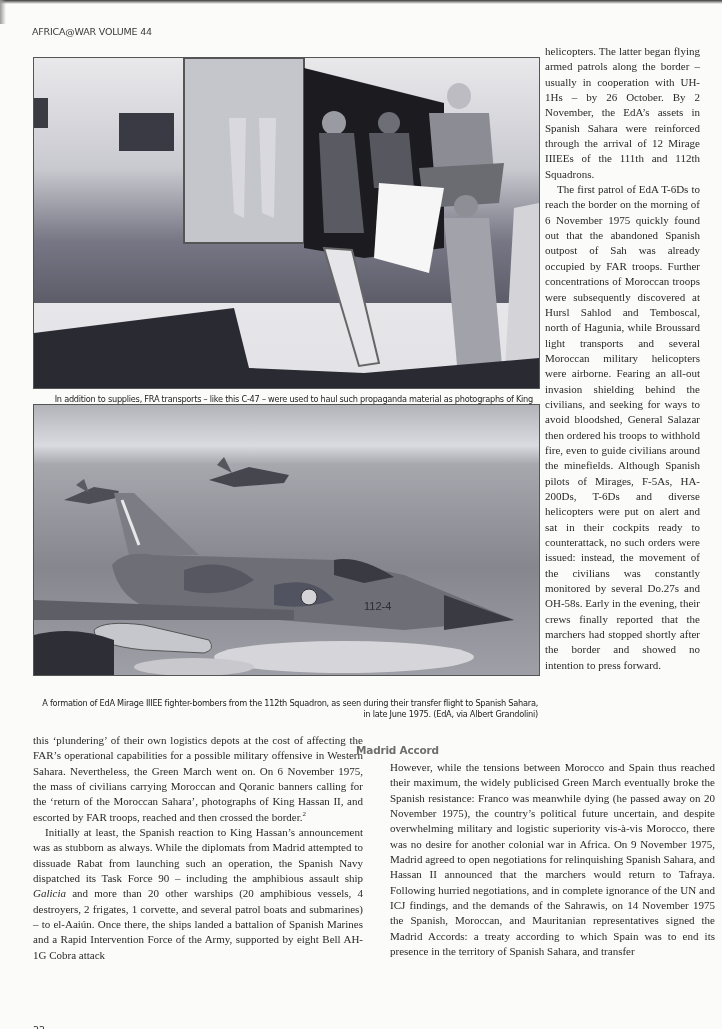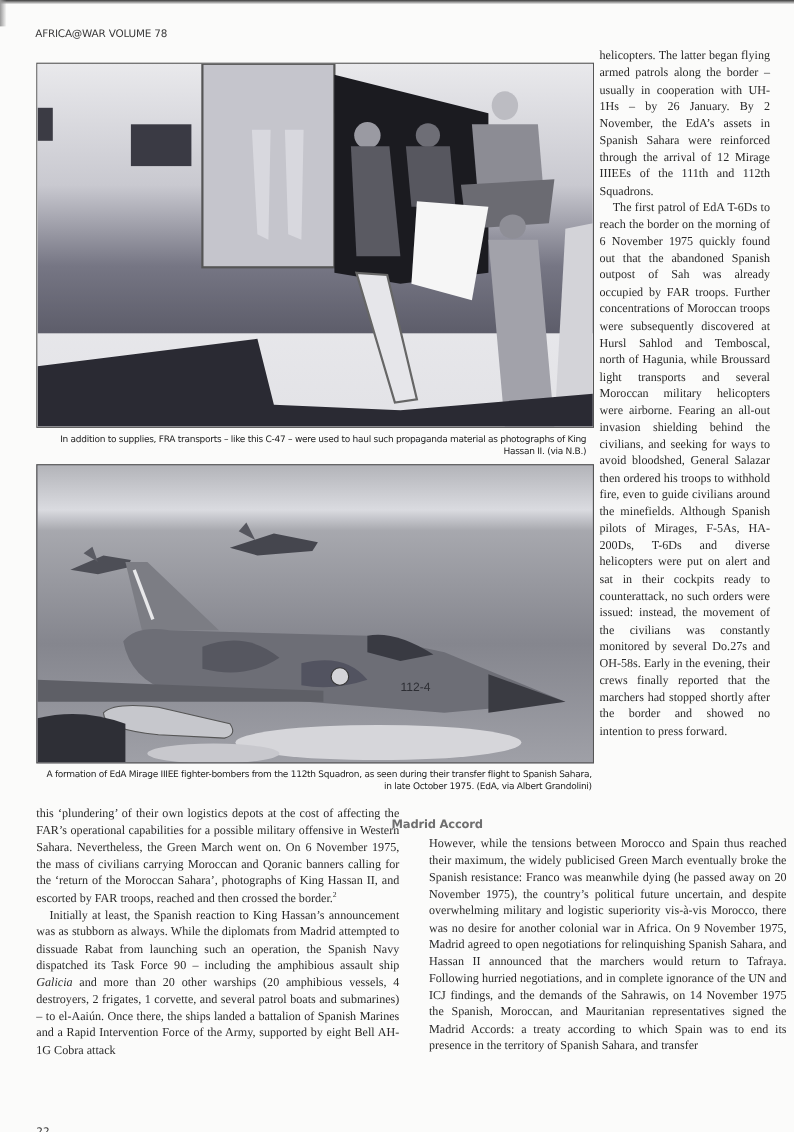--- a/index.html
+++ b/index.html
@@ -39,21 +39,21 @@
       position: absolute;
       border: 1px solid #555;
       overflow: hidden;
     }
     .photo1 {
       left: 33px; top: 57px;
       width: 505px; height: 330px;
       background: #e8e8ea;
     }
     .photo2 {
-      left: 33px; top: 422px;
+      left: 33px; top: 404px;
       width: 505px; height: 270px;
       background: #9b9ca3;
     }
     .photo svg { display: block; }
     .caption {
       position: absolute;
       font-family: "DejaVu Sans", "Liberation Sans", sans-serif;
       font-size: 8.2px;
       line-height: 10.5px;
       color: #222;
@@ -102,21 +102,21 @@
     }
     sup { font-size: 7px; line-height: 0; }
     em { }
   </style>
 </head>
 <body>
 
 <div class="top-shadow"></div>
 <div class="left-shadow"></div>
 
-<div class="running-head">AFRICA@WAR VOLUME 78</div>
+<div class="running-head">AFRICA@WAR VOLUME 44</div>
 
 <div class="photo photo1">
   <svg width="505" height="330" viewBox="0 0 505 330">
     <defs>
       <linearGradient id="fus" x1="0" y1="0" x2="0" y2="1">
         <stop offset="0" stop-color="#e9e9ec"></stop>
         <stop offset="0.45" stop-color="#c9c9d0"></stop>
         <stop offset="0.75" stop-color="#767684"></stop>
         <stop offset="1" stop-color="#5d5d6a"></stop>
       </linearGradient>
@@ -183,24 +183,24 @@
       <path d="M300 155 Q325 150 360 172 L330 178 L300 170 Z" fill="#393a42"></path>
       <path d="M410 190 L480 215 L410 225 Z" fill="#3a3b42"></path>
       <circle cx="275" cy="192" r="8" fill="#d4d4d8" stroke="#333" stroke-width="1"></circle>
       <text x="330" y="205" font-family="Liberation Sans, sans-serif" font-size="11" fill="#2d2e34">112-4</text>
       <path d="M0 195 L260 205 L260 215 L0 215 Z" fill="#5e5f66"></path>
       <path d="M60 225 Q70 215 110 220 L175 235 Q182 245 170 248 L110 245 Q60 240 60 225 Z" fill="#c6c7cc" stroke="#555" stroke-width="1"></path>
       <path d="M0 230 Q40 220 80 235 L80 270 L0 270 Z" fill="#2e2f36"></path>
     </g>
   </svg>
 </div>
-<div class="caption caption2">A formation of EdA Mirage IIIEE fighter-bombers from the 112th Squadron, as seen during their transfer flight to Spanish Sahara, in late October 1975. (EdA, via Albert Grandolini)</div>
+<div class="caption caption2">A formation of EdA Mirage IIIEE fighter-bombers from the 112th Squadron, as seen during their transfer flight to Spanish Sahara, in late June 1975. (EdA, via Albert Grandolini)</div>
 
 <div class="col col-right-top">
-  <p>helicopters. The latter began flying armed patrols along the border – usually in cooperation with UH-1Hs – by 26 January. By 2 November, the EdA’s assets in Spanish Sahara were reinforced through the arrival of 12 Mirage IIIEEs of the 111th and 112th Squadrons.</p>
+  <p>helicopters. The latter began flying armed patrols along the border – usually in cooperation with UH-1Hs – by 26 October. By 2 November, the EdA’s assets in Spanish Sahara were reinforced through the arrival of 12 Mirage IIIEEs of the 111th and 112th Squadrons.</p>
   <p class="indent">The first patrol of EdA T-6Ds to reach the border on the morning of 6 November 1975 quickly found out that the abandoned Spanish outpost of Sah was already occupied by FAR troops. Further concentrations of Moroccan troops were subsequently discovered at Hursl Sahlod and Temboscal, north of Hagunia, while Broussard light transports and several Moroccan military helicopters were airborne. Fearing an all-out invasion shielding behind the civilians, and seeking for ways to avoid bloodshed, General Salazar then ordered his troops to withhold fire, even to guide civilians around the minefields. Although Spanish pilots of Mirages, F-5As, HA-200Ds, T-6Ds and diverse helicopters were put on alert and sat in their cockpits ready to counterattack, no such orders were issued: instead, the movement of the civilians was constantly monitored by several Do.27s and OH-58s. Early in the evening, their crews finally reported that the marchers had stopped shortly after the border and showed no intention to press forward.</p>
 </div>
 
 <div class="col col-left-bottom">
   <p><span>this ‘plundering’ of their own logistics depots at the cost of affecting the FAR’s operational capabilities for a possible military offensive in Western Sahara. Nevertheless, the Green March went on. On 6 November 1975, the mass of civilians carrying Moroccan and Qoranic banners calling for the ‘return of the Moroccan Sahara’, photographs of King Hassan II, and escorted by FAR troops, reached and then crossed the border.</span><sup>2</sup></p>
   <p class="indent"><span>Initially at least, the Spanish reaction to King Hassan’s announcement was as stubborn as always. While the diplomats from Madrid attempted to dissuade Rabat from launching such an operation, the Spanish Navy dispatched its Task Force 90 – including the amphibious assault ship </span><em>Galicia</em><span> and more than 20 other warships (20 amphibious vessels, 4 destroyers, 2 frigates, 1 corvette, and several patrol boats and submarines) – to el-Aaiún. Once there, the ships landed a battalion of Spanish Marines and a Rapid Intervention Force of the Army, supported by eight Bell AH-1G Cobra attack</span></p>
 </div>
 
 <div class="section-heading">Madrid Accord</div>
 <div class="col col-right-bottom">

